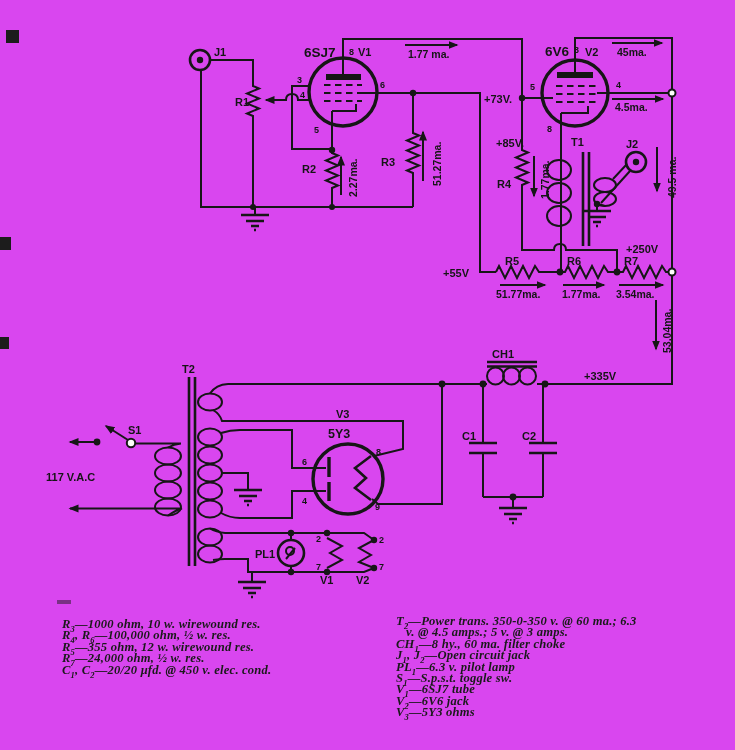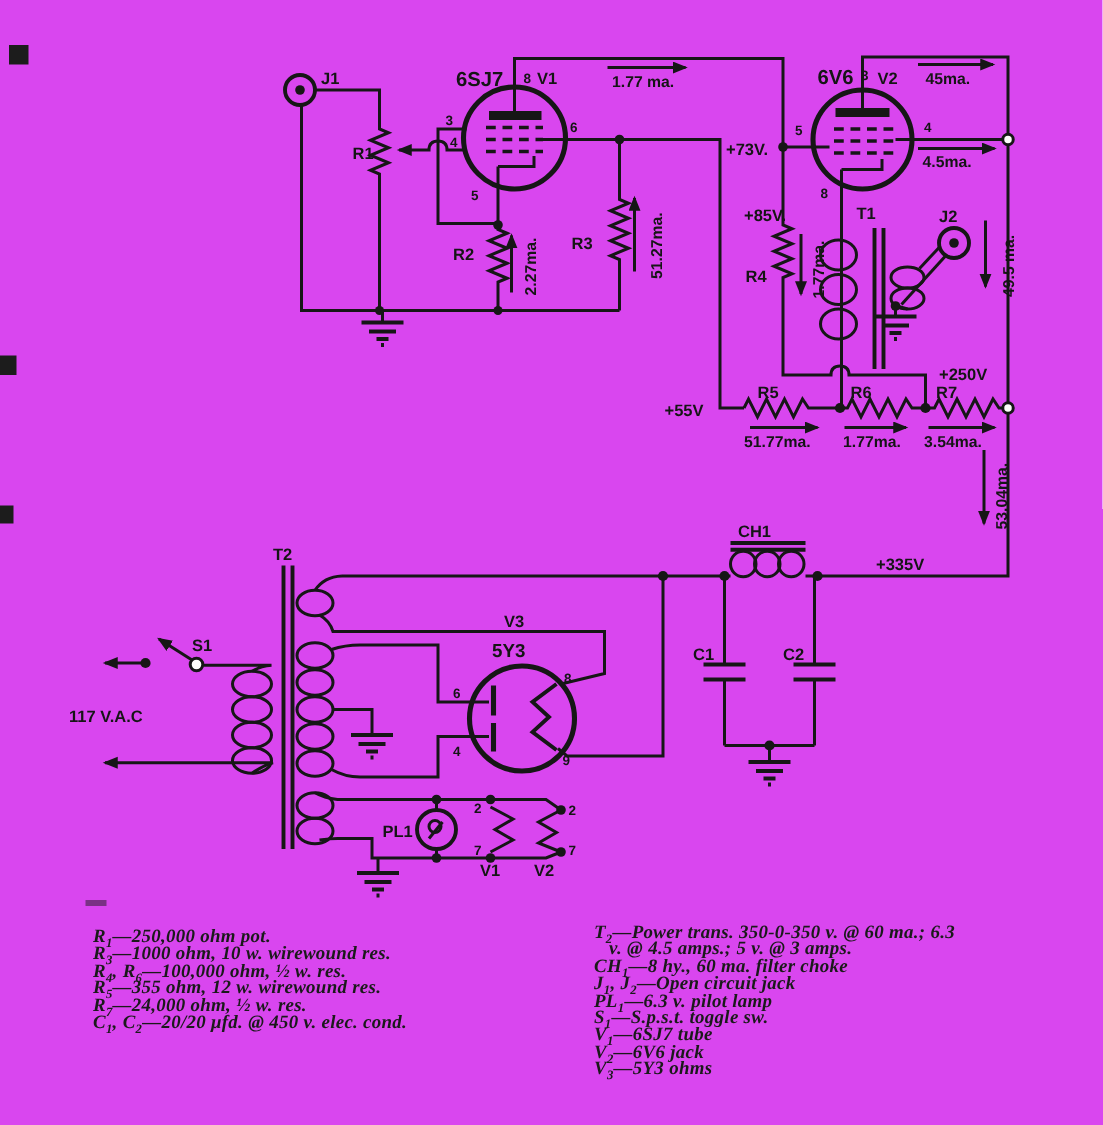--- a/index.html
+++ b/index.html
@@ -281,21 +281,20 @@
     <text class="fs9" x="316" y="542">2</text>
     <text class="fs9" x="316" y="570">7</text>
     <text class="fs9" x="379" y="543">2</text>
     <text class="fs9" x="379" y="570">7</text>
     <text class="fs11" x="320" y="584">V1</text>
     <text class="fs11" x="356" y="584">V2</text>
   </g>
 </svg>
 
 <div id="plist-left" class="plist">
-      <div class="pl-line"><span>R</span><sub>1</sub><span>—250,000 ohm pot.</span></div>
       <div class="pl-line"><span>R</span><sub>3</sub><span>—1000 ohm, 10 w. wirewound res.</span></div>
       <div class="pl-line"><span>R</span><sub>4</sub><span>, R</span><sub>6</sub><span>—100,000 ohm, ½ w. res.</span></div>
       <div class="pl-line"><span>R</span><sub>5</sub><span>—355 ohm, 12 w. wirewound res.</span></div>
       <div class="pl-line"><span>R</span><sub>7</sub><span>—24,000 ohm, ½ w. res.</span></div>
       <div class="pl-line"><span>C</span><sub>1</sub><span>, C</span><sub>2</sub><span>—20/20 μfd. @ 450 v. elec. cond.</span></div>
     </div>
 <div id="plist-right" class="plist">
       <div class="pl-line"><span>T</span><sub>2</sub><span>—Power trans. 350-0-350 v. @ 60 ma.; 6.3</span></div>
       <div class="pl-line"><span>&nbsp;&nbsp;&nbsp;v. @ 4.5 amps.; 5 v. @ 3 amps.</span></div>
       <div class="pl-line"><span>CH</span><sub>1</sub><span>—8 hy., 60 ma. filter choke</span></div>

